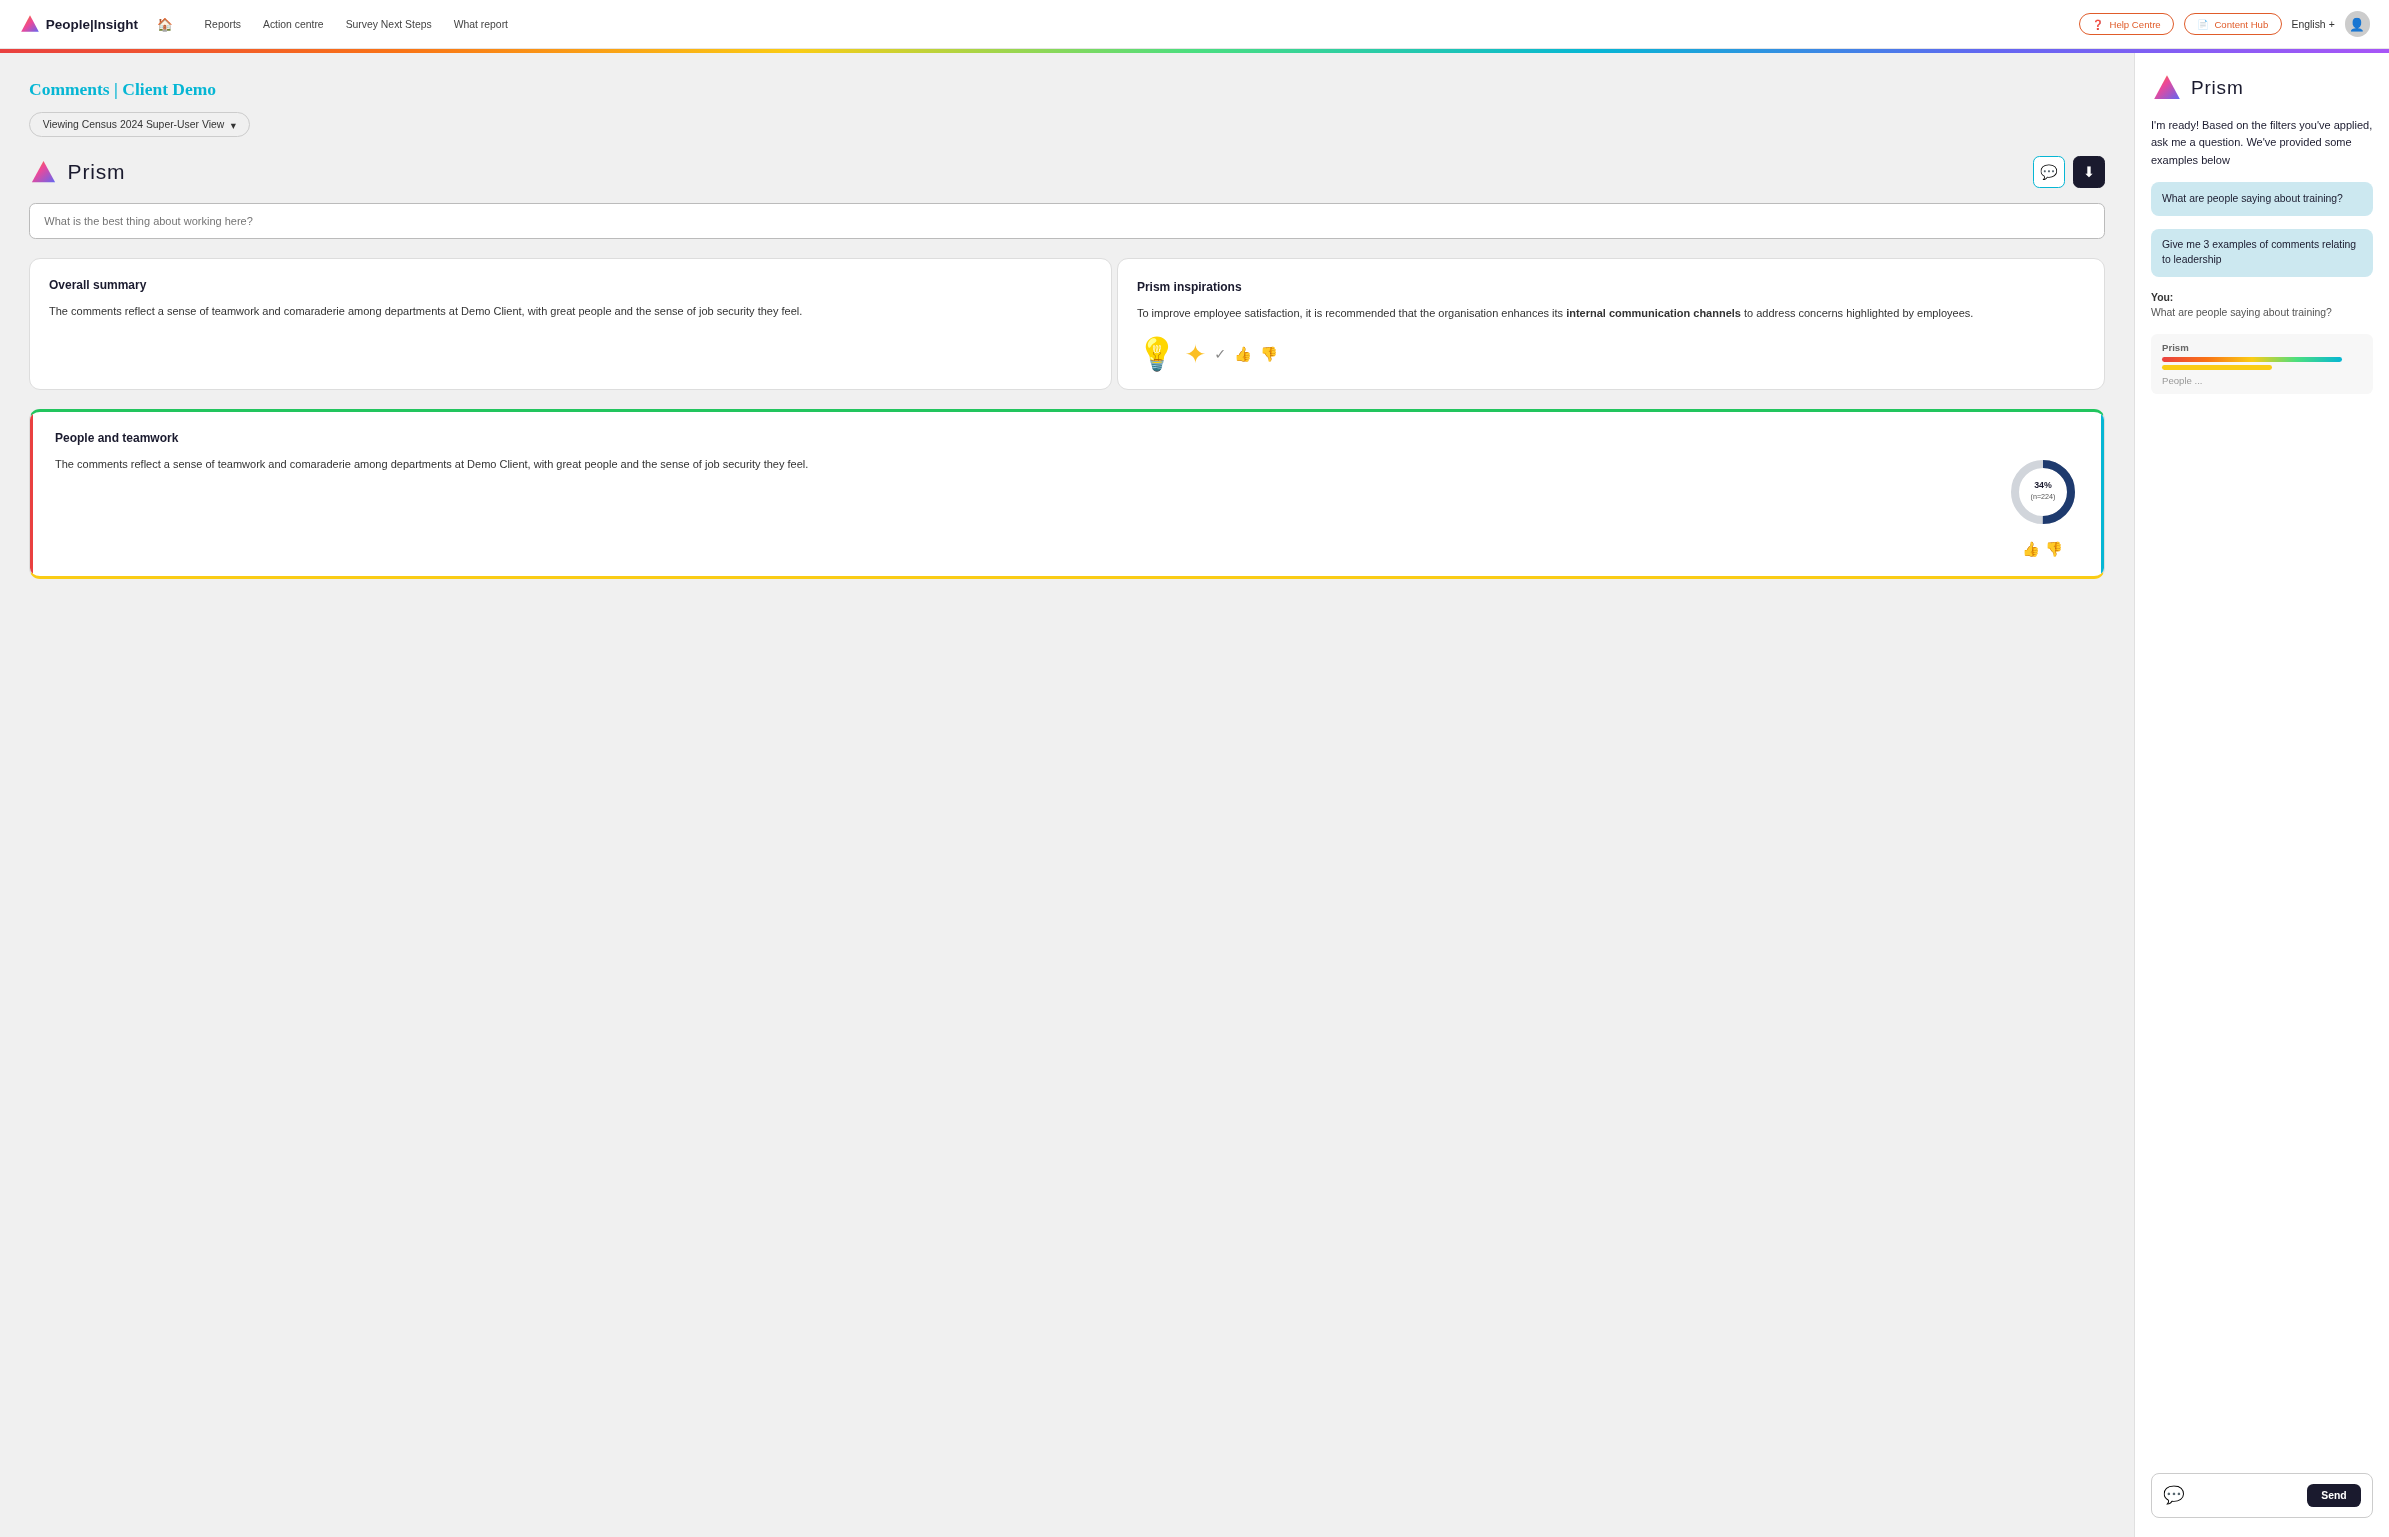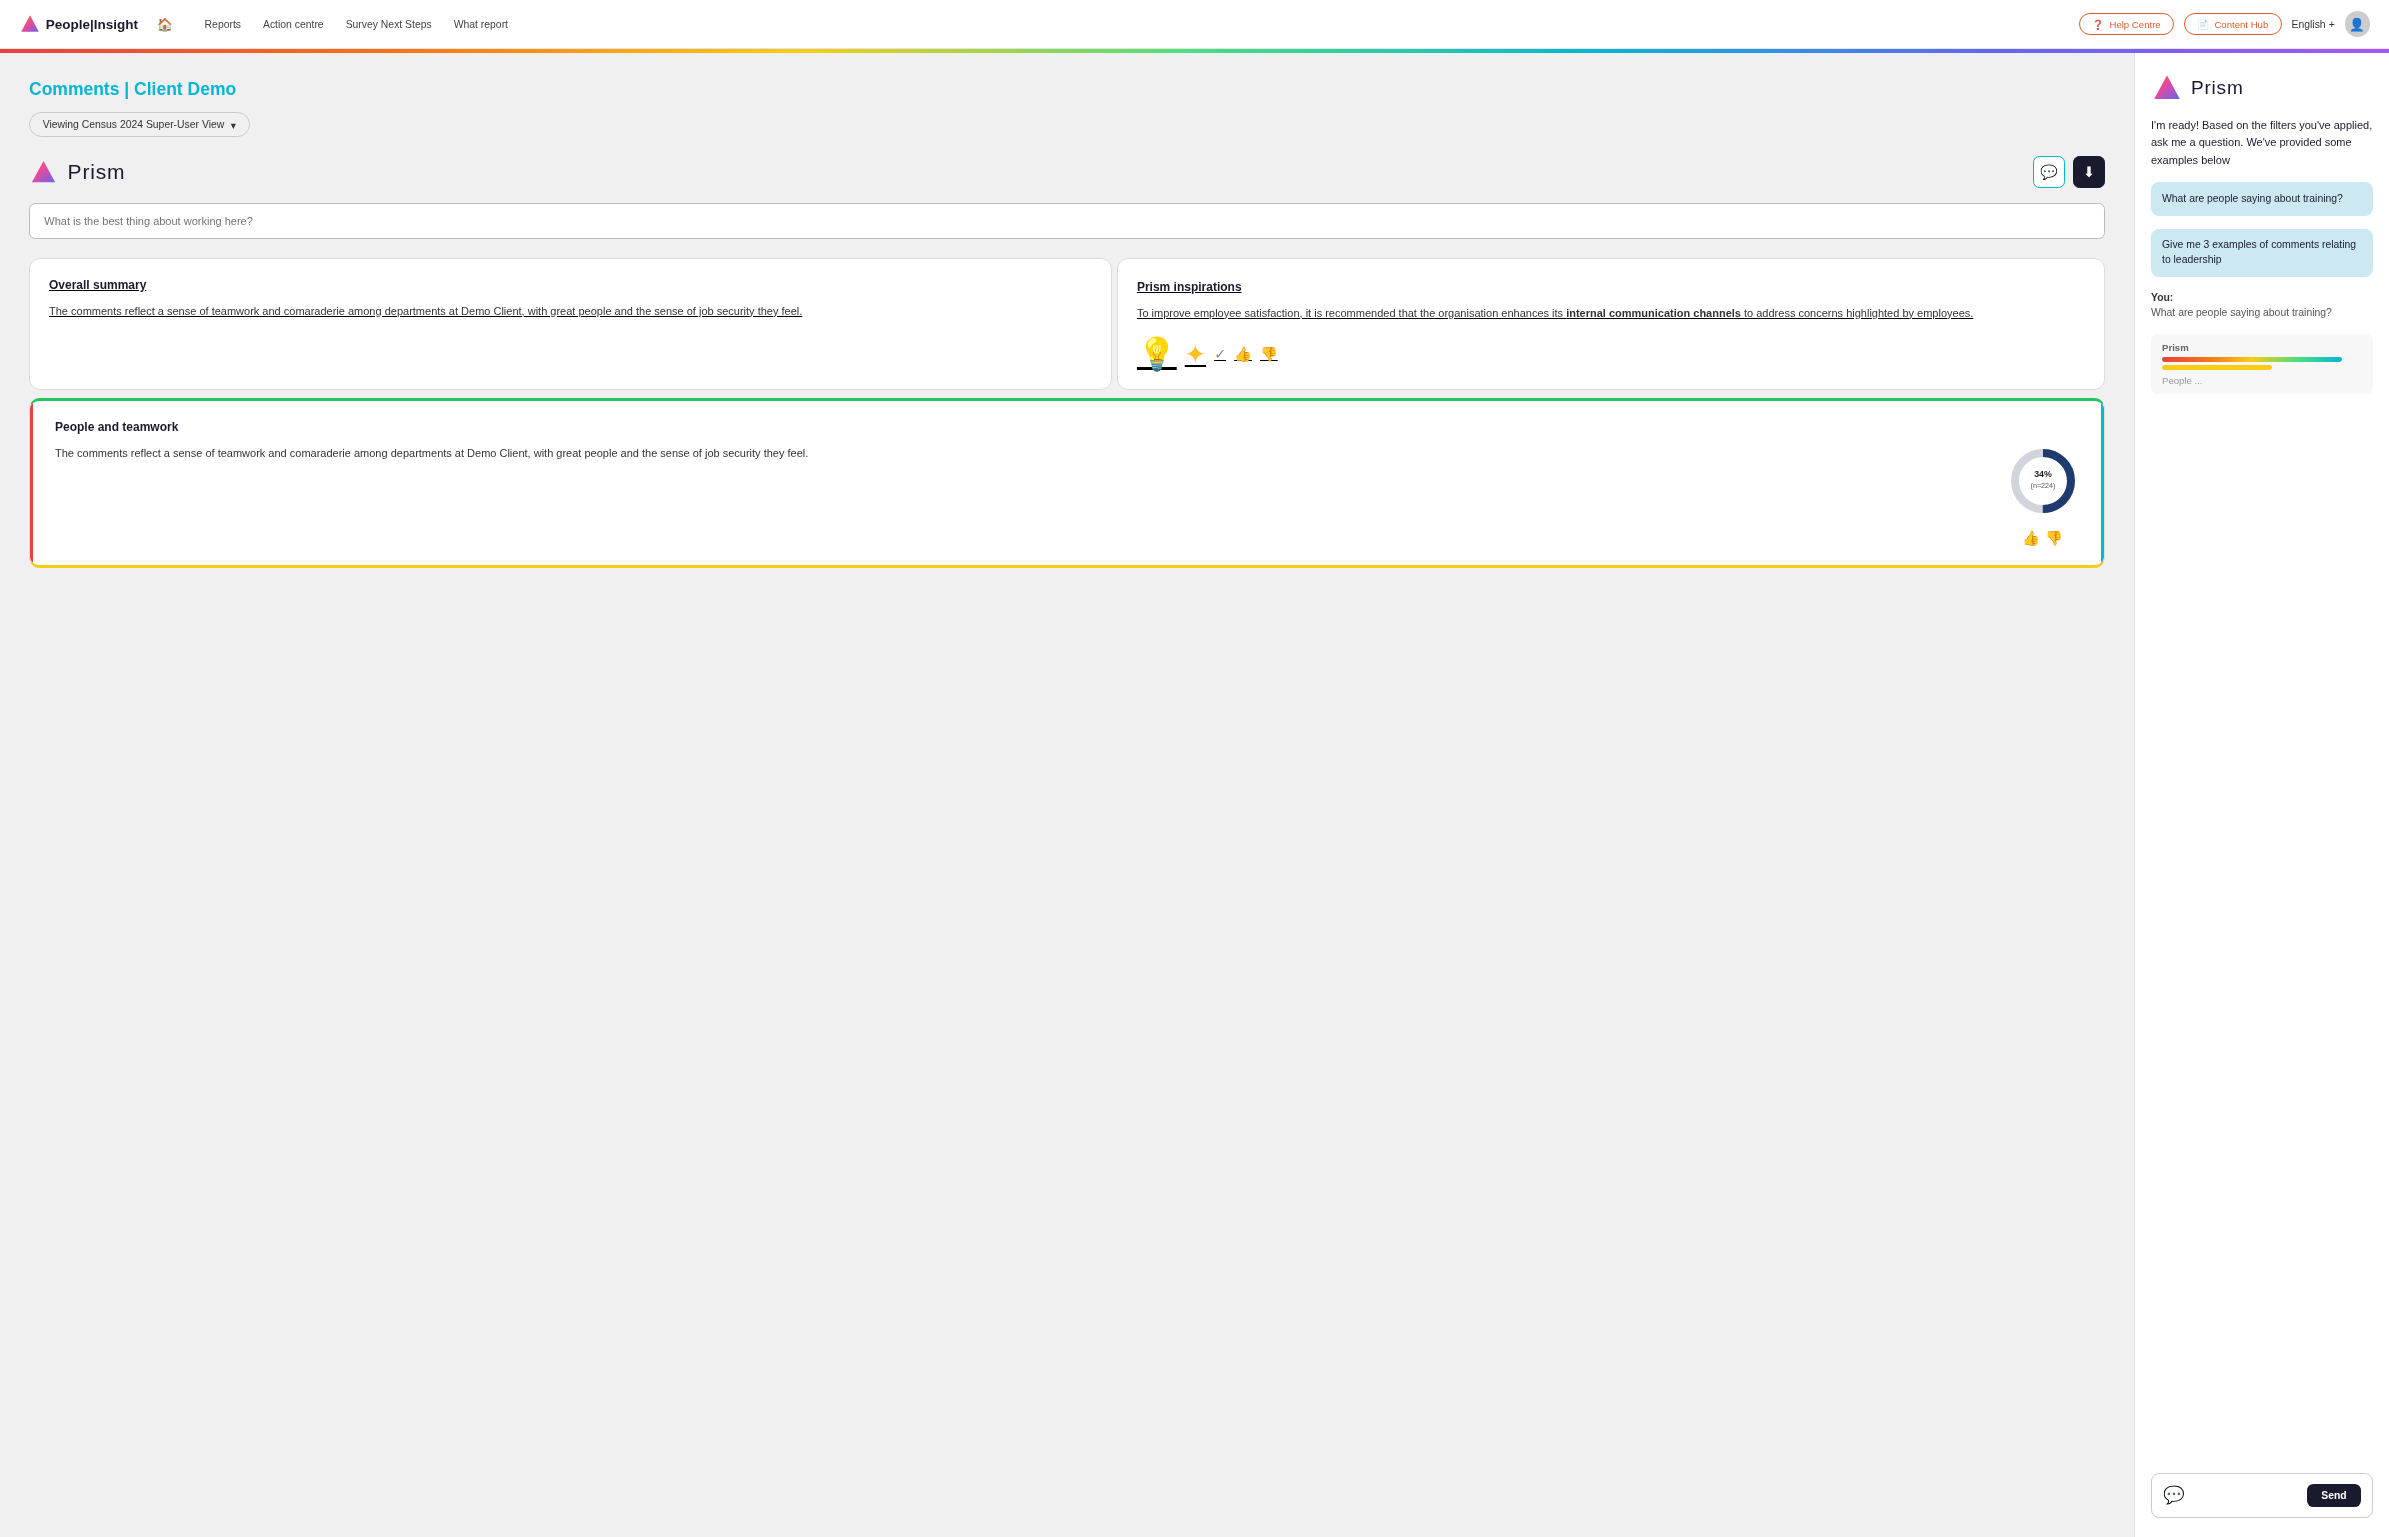--- a/index.html
+++ b/index.html
@@ -114,20 +114,21 @@
       padding: 25.5px 29px;
       overflow-y: auto;
     }
 
     
     .page-title {
       font-size: 17.5px;
       font-weight: 700;
       color: #1a1a2e;
       margin-bottom: 12.7px;
+      font-family: Liberation Serif, serif;
     }
     .page-title span {
       color: #06b6d4;
       font-weight: 700;
     }
 
     
     .filter-pill {
       display: inline-flex;
       align-items: center;
@@ -190,22 +191,21 @@
       font-size: 11px;
       color: #999;
       outline: none;
       background: #fff;
     }
 
     
     .cards-row {
       display: flex;
       gap: 5px;
-      margin-bottom: 8px;
-      text-decoration: underline;
+      margin-bottom: 19px;
     }
 
     
     .summary-card {
       flex: 1.1;
       background: #fff;
       border: 1.2px solid #ddd;
       border-radius: 11px;
       padding: 19px 19px 22px;
     }

